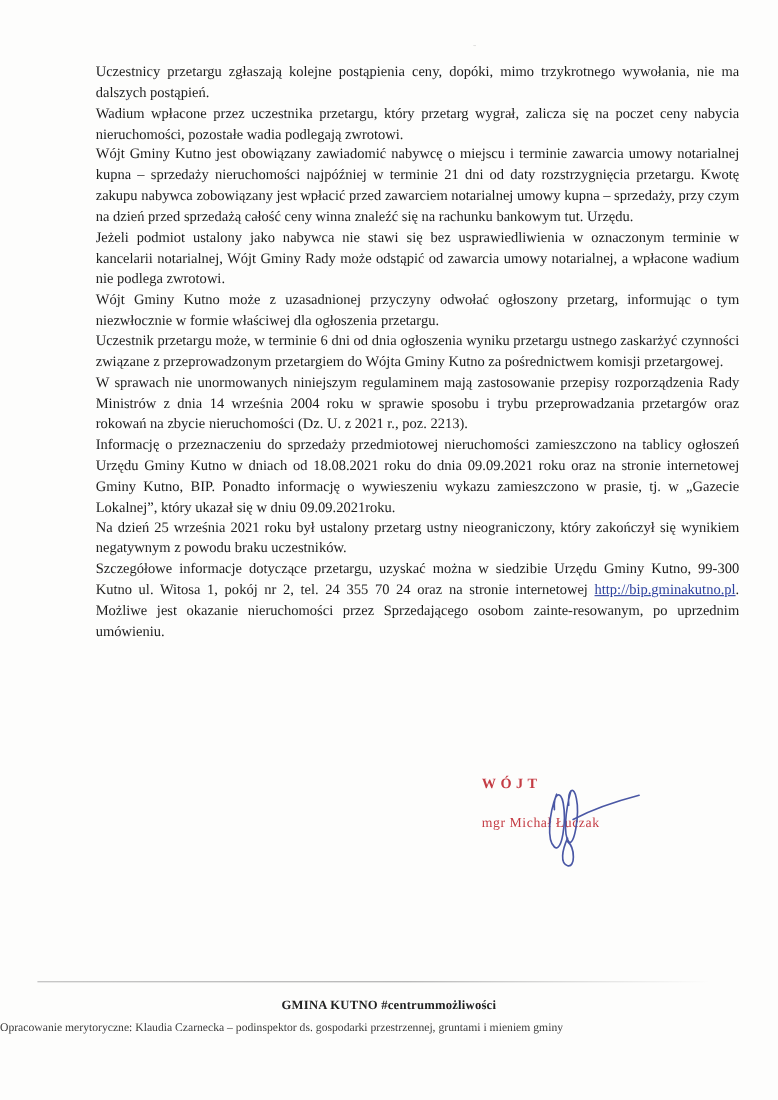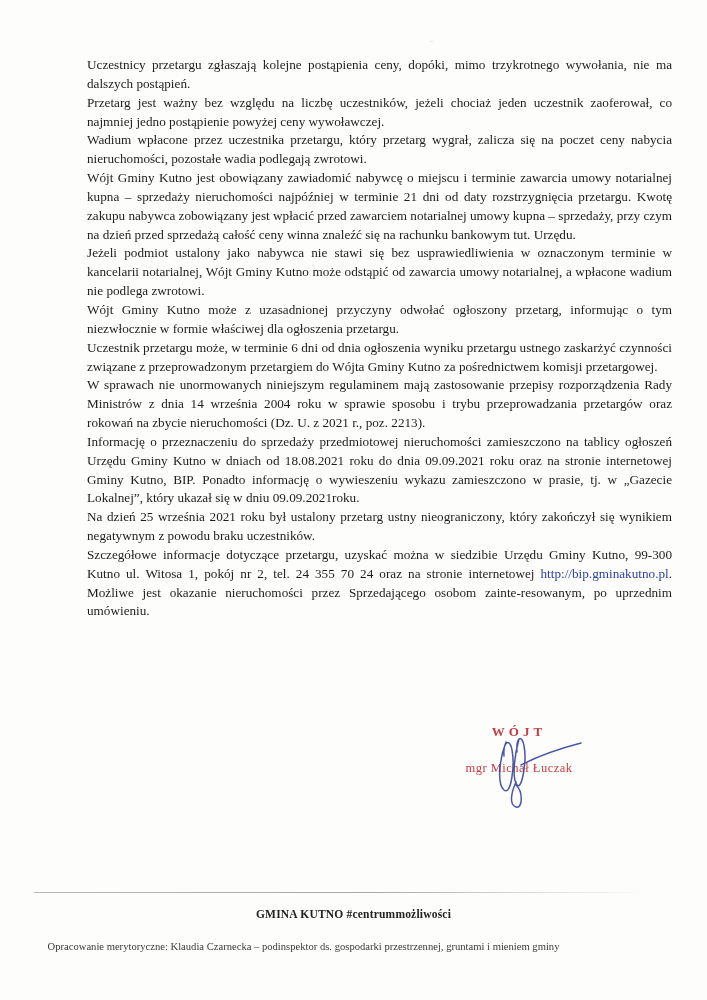--- a/index.html
+++ b/index.html
@@ -30,29 +30,30 @@
     width: 585px;
     font-size: 13.2px;
     line-height: 18.85px;
     text-align: justify;
     text-justify: inter-word;
     margin-left: 24px;
   }
   .doc-body p { margin: 0; }
   .doc-body a.bip-link {
     color: #2b3f9e;
+    text-decoration: underline;
     cursor: pointer;
   }
   
   .sig-block {
     position: absolute;
     left: 438px;
-    top: 724px;
+    top: 704px;
     width: 162px;
-    text-align: center;
+    text-align: left;
   }
   .sig-title {
     font-size: 13px;
     font-weight: bold;
     letter-spacing: 4px;
     color: #c43c44;
   }
   .sig-name {
     margin-top: 21px;
     font-size: 12.5px;
@@ -85,39 +86,36 @@
     font-size: 11.5px;
     font-weight: bold;
     color: #222;
     letter-spacing: 0.2px;
   }
   .footer-credit {
     position: absolute;
     left: 0;
     top: 929px;
     width: 607px;
-    text-align: center;
     font-size: 10.6px;
     color: #3a3a3a;
-    margin-top: 12px;
   }
 </style>
 </head>
 <body>
 
 <div class="page">
 
   <span class="top-mark">-</span>
 
   <div class="doc-body" id="doc-body">
       <p>Uczestnicy przetargu zgłaszają kolejne postąpienia ceny, dopóki, mimo trzykrotnego wywołania, nie ma dalszych postąpień.</p>
-      <p>Przetarg jest ważny bez względu na liczbę uczestników, jeżeli chociaż jeden uczestnik zaoferował, co najmniej jedno postąpienie powyżej ceny wywoławczej.</p>
       <p>Wadium wpłacone przez uczestnika przetargu, który przetarg wygrał, zalicza się na poczet ceny nabycia nieruchomości, pozostałe wadia podlegają zwrotowi.</p>
       <p>Wójt Gminy Kutno jest obowiązany zawiadomić nabywcę o miejscu i terminie zawarcia umowy notarialnej kupna – sprzedaży nieruchomości najpóźniej w terminie 21 dni od daty rozstrzygnięcia przetargu. Kwotę zakupu nabywca zobowiązany jest wpłacić przed zawarciem notarialnej umowy kupna – sprzedaży, przy czym na dzień przed sprzedażą całość ceny winna znaleźć się  na rachunku bankowym tut. Urzędu.</p>
-      <p>Jeżeli podmiot ustalony jako nabywca nie stawi się bez usprawiedliwienia w oznaczonym terminie w kancelarii notarialnej, Wójt Gminy Kutno może odstąpić od zawarcia umowy notarialnej, a wpłacone wadium nie podlega zwrotowi.</p>
+      <p>Jeżeli podmiot ustalony jako nabywca nie stawi się bez usprawiedliwienia w oznaczonym terminie w kancelarii notarialnej, Wójt Gminy Rady może odstąpić od zawarcia umowy notarialnej, a wpłacone wadium nie podlega zwrotowi.</p>
       <p>Wójt Gminy Kutno może z uzasadnionej przyczyny odwołać ogłoszony przetarg, informując o tym niezwłocznie w formie właściwej dla ogłoszenia przetargu.</p>
       <p>Uczestnik przetargu może, w terminie 6 dni od dnia ogłoszenia wyniku przetargu ustnego zaskarżyć czynności związane z przeprowadzonym przetargiem do Wójta Gminy Kutno za pośrednictwem komisji przetargowej.</p>
       <p>W sprawach nie unormowanych niniejszym regulaminem mają zastosowanie przepisy rozporządzenia Rady Ministrów z dnia 14 września 2004 roku w sprawie sposobu i trybu przeprowadzania przetargów oraz rokowań na zbycie nieruchomości (Dz. U. z 2021 r., poz. 2213).</p>
       <p>Informację o przeznaczeniu do sprzedaży przedmiotowej nieruchomości zamieszczono na tablicy ogłoszeń Urzędu Gminy Kutno w dniach od 18.08.2021 roku do dnia 09.09.2021 roku oraz na stronie internetowej Gminy Kutno, BIP. Ponadto informację  o wywieszeniu wykazu zamieszczono w prasie, tj. w „Gazecie Lokalnej”, który ukazał się w dniu 09.09.2021roku.</p>
       <p>Na dzień 25 września 2021 roku był ustalony przetarg ustny nieograniczony, który zakończył się wynikiem negatywnym z powodu braku uczestników.</p>
       <p>Szczegółowe informacje dotyczące przetargu, uzyskać można w siedzibie Urzędu Gminy Kutno, 99-300 Kutno ul. Witosa 1, pokój nr 2, tel. 24 355 70 24 oraz na stronie  internetowej <a class="bip-link">http://bip.gminakutno.pl</a>. Możliwe jest okazanie nieruchomości przez Sprzedającego osobom zainte-resowanym, po uprzednim umówieniu.</p>
     </div>
 
   <div class="sig-block">
     <div class="sig-title">WÓJT</div>

